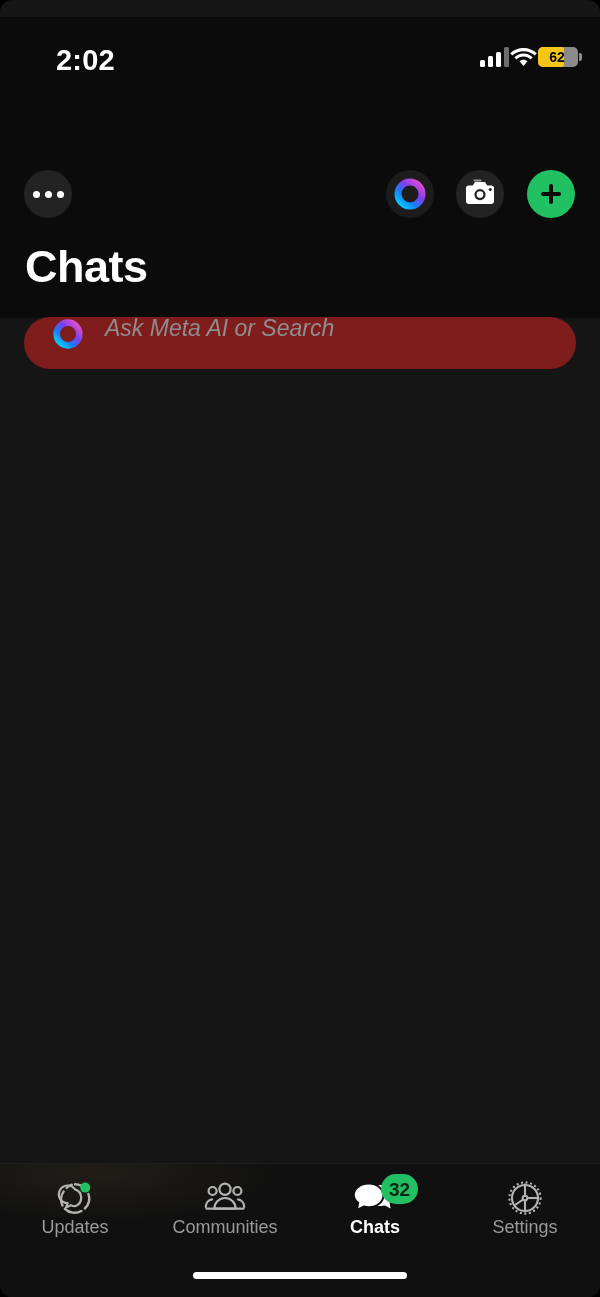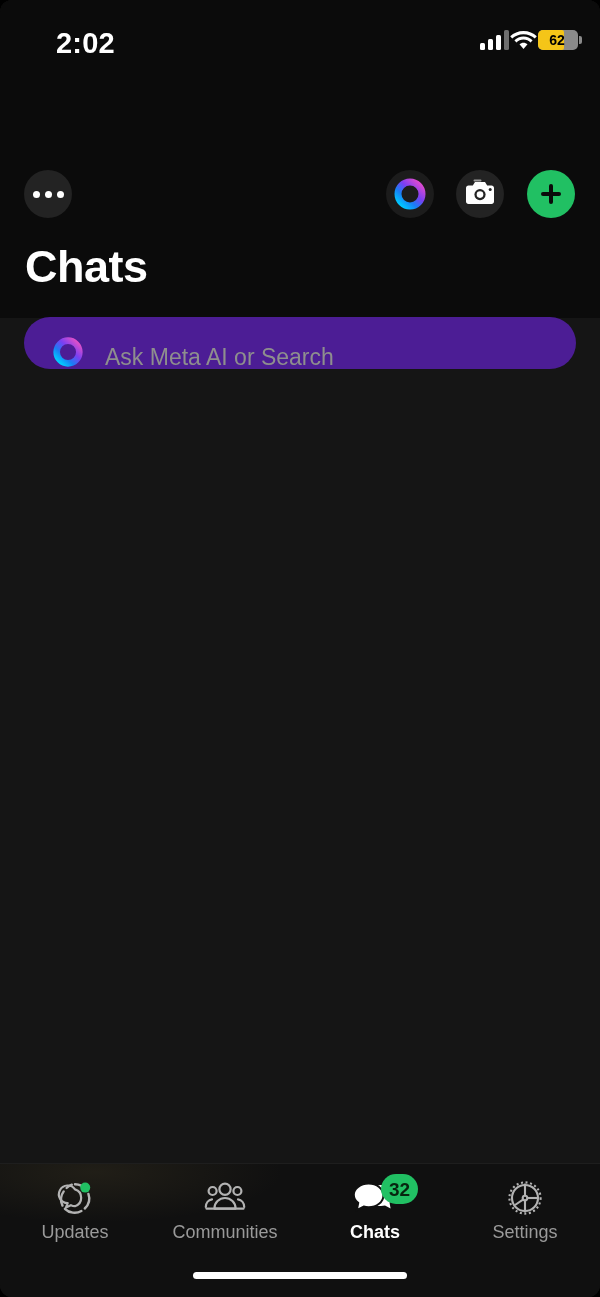--- a/index.html
+++ b/index.html
@@ -17,21 +17,21 @@
     width: 600px;
     height: 1297px;
     background: #151515;
     overflow: hidden;
     border-radius: 12px;
   }
 
   
   #status-bar {
     position: absolute;
-    left: 0; top: 0;
+    left: 0; top: 17px;
     width: 600px;
     height: 78px;
     background: #0b0b0b;
     z-index: 5;
   }
   #status-time {
     position: absolute;
     left: 56px;
     top: 29px;
     font-size: 29px;
@@ -178,25 +178,26 @@
     letter-spacing: -0.5px;
     line-height: 1.15;
   }
   #search-bar {
     position: absolute;
     left: 24px;
     top: 239px;
     width: 552px;
     height: 52px;
     border-radius: 26px;
-    background: #4c1d95;
-    display: flex;
-    align-items: flex-end;
+    background: #7f1d1d;
+    display: flex;
+    align-items: flex-start;
     box-sizing: border-box;
     padding-left: 27px;
+    font-style: italic;
   }
   #search-input-text {
     margin-left: 20px;
     font-size: 23px;
     color: #8e8e8e;
     line-height: 1;
   }
 
   
   #chat-list {
@@ -240,21 +241,20 @@
     padding-top: 14px;
   }
   .tab-icon {
     position: relative;
     height: 40px;
     display: flex;
     align-items: center;
     justify-content: center;
   }
   .tab-label {
-    margin-top: 5px;
     font-size: 18px;
     color: #9a9a9a;
     line-height: 1;
   }
   .tab-item.active .tab-label {
     color: #ffffff;
     font-weight: bold;
   }
   .tab-badge {
     position: absolute;

